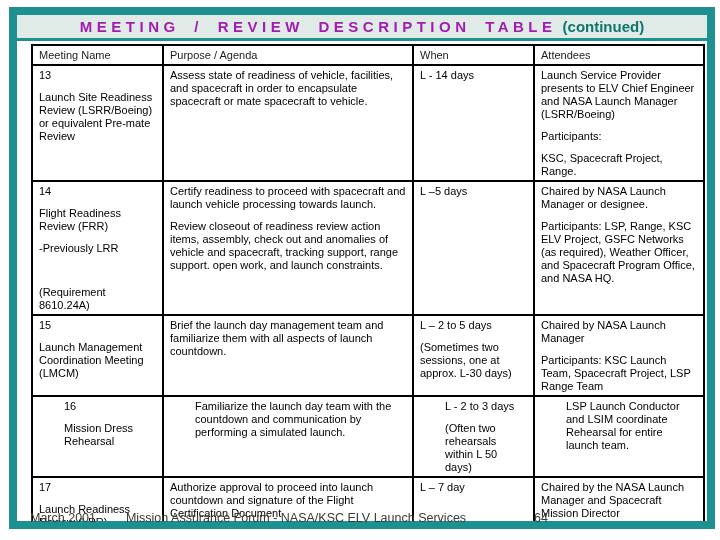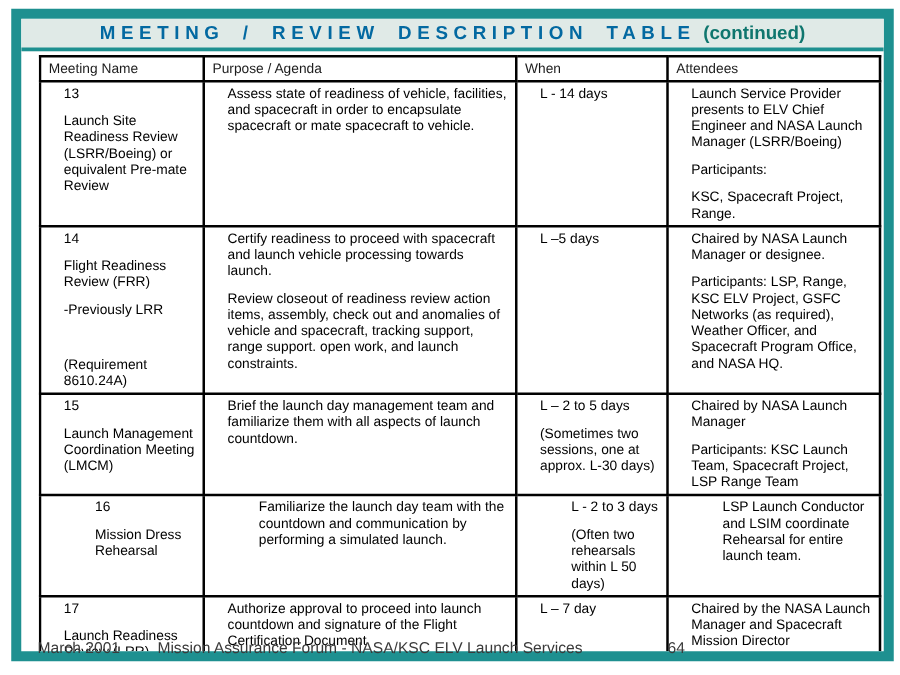--- a/index.html
+++ b/index.html
@@ -20,21 +20,21 @@
     position:absolute;left:9px;top:7px;width:706px;height:522px;
     border:8px solid var(--frame-teal);background:#ffffff;overflow:hidden;
   }
   .title-bar{
     height:26px;background:var(--title-bar-bg);
     border-bottom:3px solid var(--frame-teal);
     display:flex;align-items:center;justify-content:center;
     white-space:nowrap;overflow:hidden;
   }
   .title-main{
-    font-weight:bold;font-size:15px;letter-spacing:4.5px;word-spacing:6px;color:#0369a1;
+    font-weight:bold;font-size:15px;letter-spacing:4.5px;word-spacing:6px;color:#a21caf;
   }
   .title-suffix{
     font-weight:bold;font-size:15px;margin-left:6px;color:#0f766e;
   }
   .table-wrap{
     position:absolute;left:14px;top:29px;right:0;bottom:0;overflow:hidden;
   }
   table{
     border-collapse:collapse;table-layout:fixed;width:672px;
   }
@@ -43,21 +43,21 @@
   col.c-when{width:121px;}
   col.c-attendees{width:170px;}
   th,td{
     border:2px solid var(--table-border);
     vertical-align:top;text-align:left;
     padding:3px 6px 2px 6px;
     font-size:11px;line-height:13px;font-weight:normal;
     overflow:hidden;
   }
   th{height:18px;color:#1c1c1c;}
-  td p{margin:0 0 9px 12px;}
+  td p{margin:0 0 9px 0;}
   td p:last-child{margin-bottom:0;}
   td p:empty{height:13px;margin-bottom:9px;}
   tbody tr:nth-child(1) td{height:107px;}
   tbody tr:nth-child(2) td{height:122px;}
   tbody tr:nth-child(3) td{height:70px;}
   tbody tr:nth-child(4) td{height:71px;padding-left:31px;}
   tbody tr:nth-child(5) td{height:110px;}
   .footer{
     position:absolute;left:0;top:511px;width:592px;height:18px;
     font-size:12.5px;color:var(--footer-text);z-index:5;pointer-events:none;

